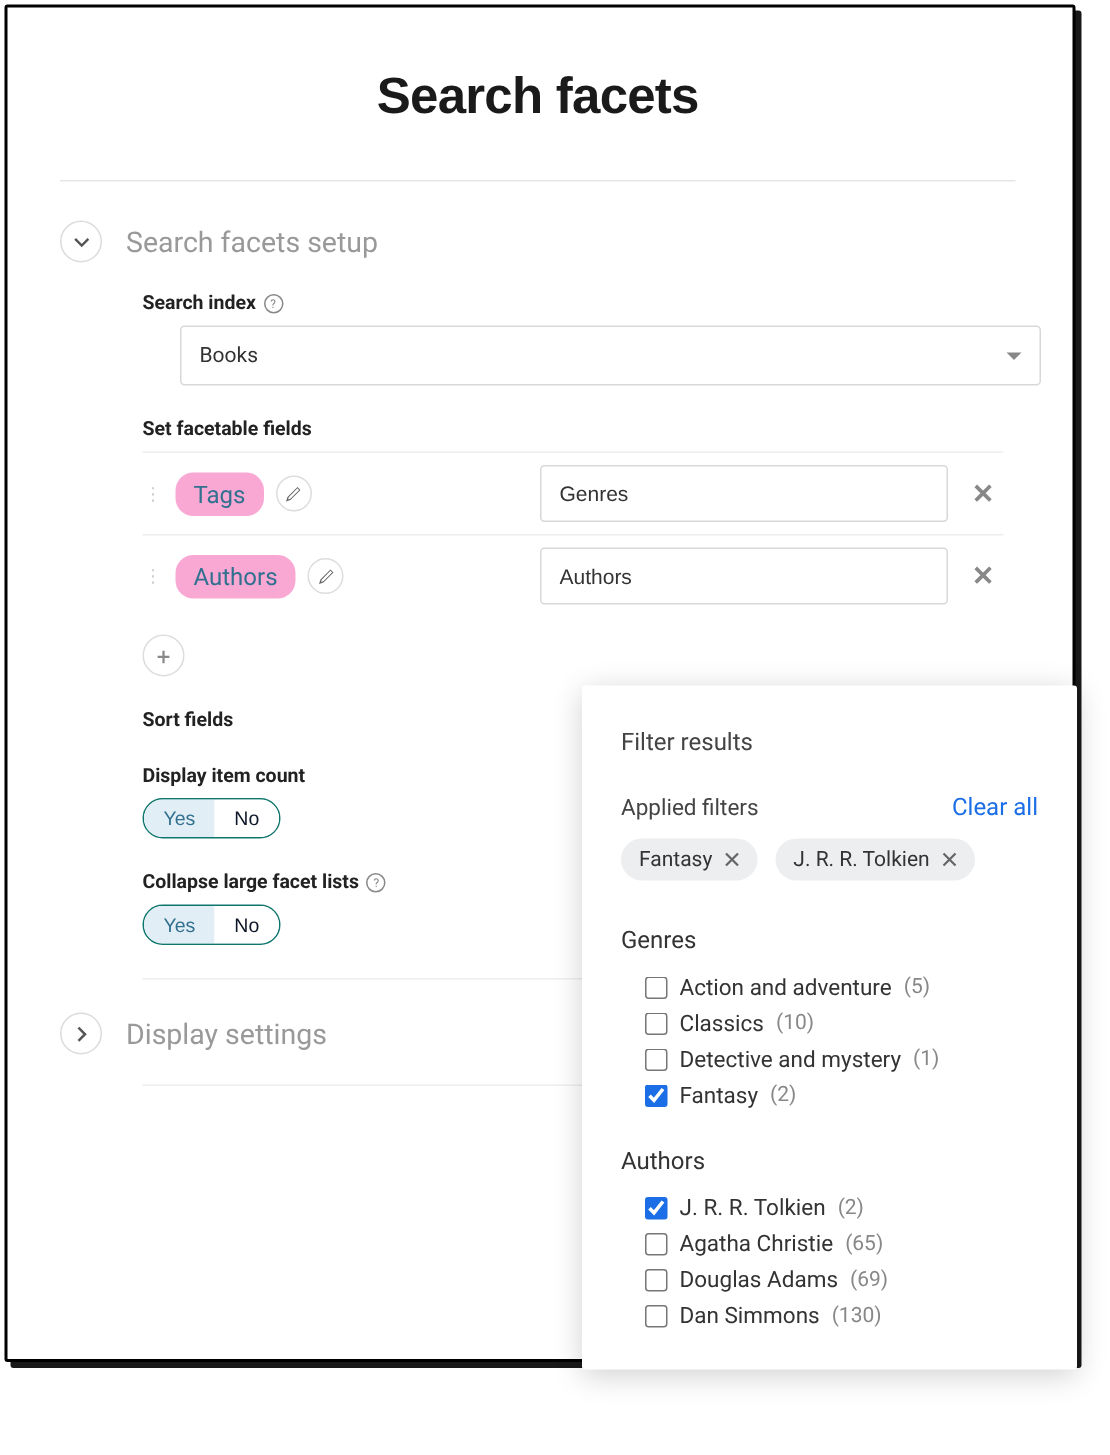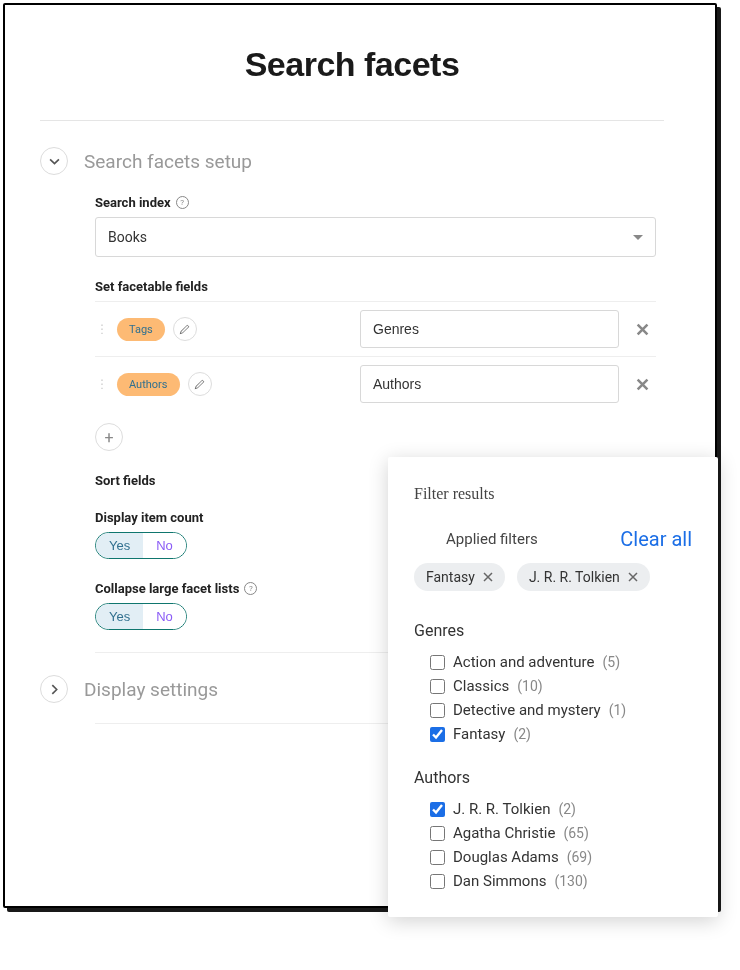--- a/index.html
+++ b/index.html
@@ -1,56 +1,56 @@
 <!DOCTYPE html>
 <html><head>
   <meta charset="utf-8">
   <style>
     * { box-sizing: border-box; margin: 0; padding: 0; }
     body { font-family: -apple-system, BlinkMacSystemFont, "Segoe UI", Roboto, Arial, sans-serif; background: #fff; color: #222; width: 740px; height: 970px; position: relative; }
-    .main-panel { position: absolute; left: 3px; top: 3px; width: 714px; height: 905px; border: 2px solid #000; border-radius: 2px; padding: 40px 51px 0 35px; background: #fff; box-shadow: 4px 4px 0 rgba(0,0,0,.9);}
+    .main-panel { position: absolute; left: 3px; top: 3px; width: 714px; height: 905px; border: 2px solid #000; border-radius: 2px; padding: 40px 38px 0 35px; background: #fff; box-shadow: 4px 4px 0 rgba(0,0,0,.9);}
     .page-title { font-family: "Segoe UI", Arial, sans-serif; font-size: 34px; font-weight: 700; text-align: center; color: #1a1a1a; margin-bottom: 36px; letter-spacing: -.5px;}
     .hr { border: none; border-top: 1px solid #e5e5e5; margin-bottom: 26px; }
     .section { margin-bottom: 18px; }
     .section-header { display: flex; align-items: center; gap: 16px; margin-bottom: 20px; }
     .chev-btn { width: 28px; height: 28px; border-radius: 50%; border: 1px solid #dcdcdc; background: #fff; display: flex; align-items: center; justify-content: center; cursor: pointer; color: #555; flex-shrink: 0;}
     .chev-btn svg { width: 11px; height: 11px; }
     .section-title { font-size: 19px; color: #999; font-weight: 400; text-align: center; }
     .section-body { padding-left: 55px; padding-right: 8px;}
     .field-group { margin-bottom: 22px; }
     .field-label { font-size: 13px; font-weight: 700; color: #222; margin-bottom: 7px; display: flex; align-items: center; gap: 5px; }
     .help-icon { width: 13px; height: 13px; border-radius: 50%; border: 1px solid #888; display: inline-flex; align-items: center; justify-content: center; font-size: 8px; color: #888; font-weight: 400;}
-    .select-input { width: 100%; height: 40px; border: 1px solid #d8d8d8; border-radius: 3px; padding: 0 12px; font-size: 14px; color: #333; display: flex; align-items: center; justify-content: space-between; background: #fff; cursor:pointer;}
+    .select-input { width: 100%; height: 40px; border: 1px solid #d8d8d8; border-radius: 3px; padding: 0 12px; font-size: 14px; color: #333; display: flex; align-items: center; justify-content: space-between; background: #fff; cursor:pointer;margin-left:25px;}
     .caret-down { width: 0; height: 0; border-left: 5px solid transparent; border-right: 5px solid transparent; border-top: 5px solid #888; }
     .table-header { display: flex; font-size: 10px; color: #999; letter-spacing: .5px; padding: 12px 0 10px 0; }
     .th-field { flex: 0 0 265px; padding-left: 28px; }
     .th-label { flex: 1; }
     .facet-row { display: flex; align-items: center; border-top: 1px solid #eee; padding: 8px 0; }
     .facet-row:last-of-type { border-bottom: 1px solid #eee; }
     .drag { width: 14px; color: #ccc; text-align: center; cursor: grab; font-size: 12px;}
-    .chip { background: #fdba74; color: #31708f; font-size: 11px; padding: 5px 12px; border-radius: 12px; margin-left: 8px; display:inline-block;}
+    .chip { background: #f9a8d4; color: #31708f; font-size: 16px; padding: 5px 12px; border-radius: 12px; margin-left: 8px; display:inline-block;}
     .edit-btn { width: 24px; height: 24px; border-radius: 50%; border: 1px solid #ddd; background: #fff; margin-left: 8px; display:inline-flex; align-items:center; justify-content:center; color:#666; cursor:pointer;}
     .edit-btn svg { width: 11px; height: 11px; }
     .field-cell { flex: 0 0 265px; display: flex; align-items: center;}
     .label-cell { flex: 1; display: flex; align-items: center; gap: 10px;}
     .text-input { flex: 1; height: 38px; border: 1px solid #d8d8d8; border-radius: 3px; padding: 0 12px; font-size: 14px; color: #333;}
     .remove-x { color: #888; font-size: 18px; font-weight: 700; cursor: pointer; padding: 0 6px;}
     .add-btn { width: 28px; height: 28px; border-radius: 50%; border: 1px solid #ddd; background: #fff; margin-top: 12px; display: flex; align-items: center; justify-content: center; color: #888; font-size: 16px; cursor: pointer;}
     .toggle-group { display: inline-flex; border: 1px solid #0f766e; border-radius: 14px; overflow: hidden; }
-    .toggle-btn { padding: 5px 13px; font-size: 13px; color: #8b5cf6; background: #fff; cursor: pointer; border:none;}
+    .toggle-btn { padding: 5px 13px; font-size: 13px; color: #0f172a; background: #fff; cursor: pointer; border:none;}
     .toggle-btn.active { background: #e2eef5; color: #31708f; }
     .divider-light { border: none; border-top: 1px solid #eee; margin: 22px 0 22px 0; }
     .save-row { display:flex; justify-content:flex-start; padding-left: 261px;}
     .save-btn { background: #3dae5b; color: #fff; border: none; border-radius: 4px; padding: 9px 18px; font-size: 14px; cursor: pointer; font-weight:500;}
     
     .filter-panel { position: absolute; left: 388px; top: 457px; width: 330px; background: #fff; box-shadow: 0 4px 20px rgba(0,0,0,.18); border-radius: 2px; padding: 28px 26px 24px 26px; }
-    .fp-title { font-size: 16px; color: #444; margin-bottom: 24px; font-family: Liberation Serif, serif; }
+    .fp-title { font-size: 16px; color: #444; margin-bottom: 24px; }
     .fp-row { display: flex; justify-content: space-between; align-items: center; margin-bottom: 12px;}
-    .fp-sub { font-size: 15px; color: #444; margin-left: 32px; }
-    .fp-link { font-size: 20px; color: #1b6ee6; cursor: pointer; }
+    .fp-sub { font-size: 15px; color: #444; }
+    .fp-link { font-size: 16px; color: #1b6ee6; cursor: pointer; }
     .pill { display: inline-flex; align-items: center; background: #eceef0; border-radius: 16px; padding: 6px 12px; font-size: 14px; color: #333; gap: 8px; margin-right: 8px; margin-bottom: 8px;}
     .pill-x { color: #666; cursor: pointer;}
     .pill-x svg { width:10px; height:10px; display:block;}
     .fp-group { margin-top: 22px; }
     .fp-group-title { font-size: 16px; color: #333; margin-bottom: 10px; }
     .fp-opt { display: flex; align-items: center; gap: 8px; padding: 3px 16px; font-size: 15px; color: #333;}
     .fp-opt input { width: 15px; height: 15px; accent-color: #1b6ee6; cursor:pointer;}
     .fp-count { color: #888; font-size: 14px;}
   </style>
 </head>

